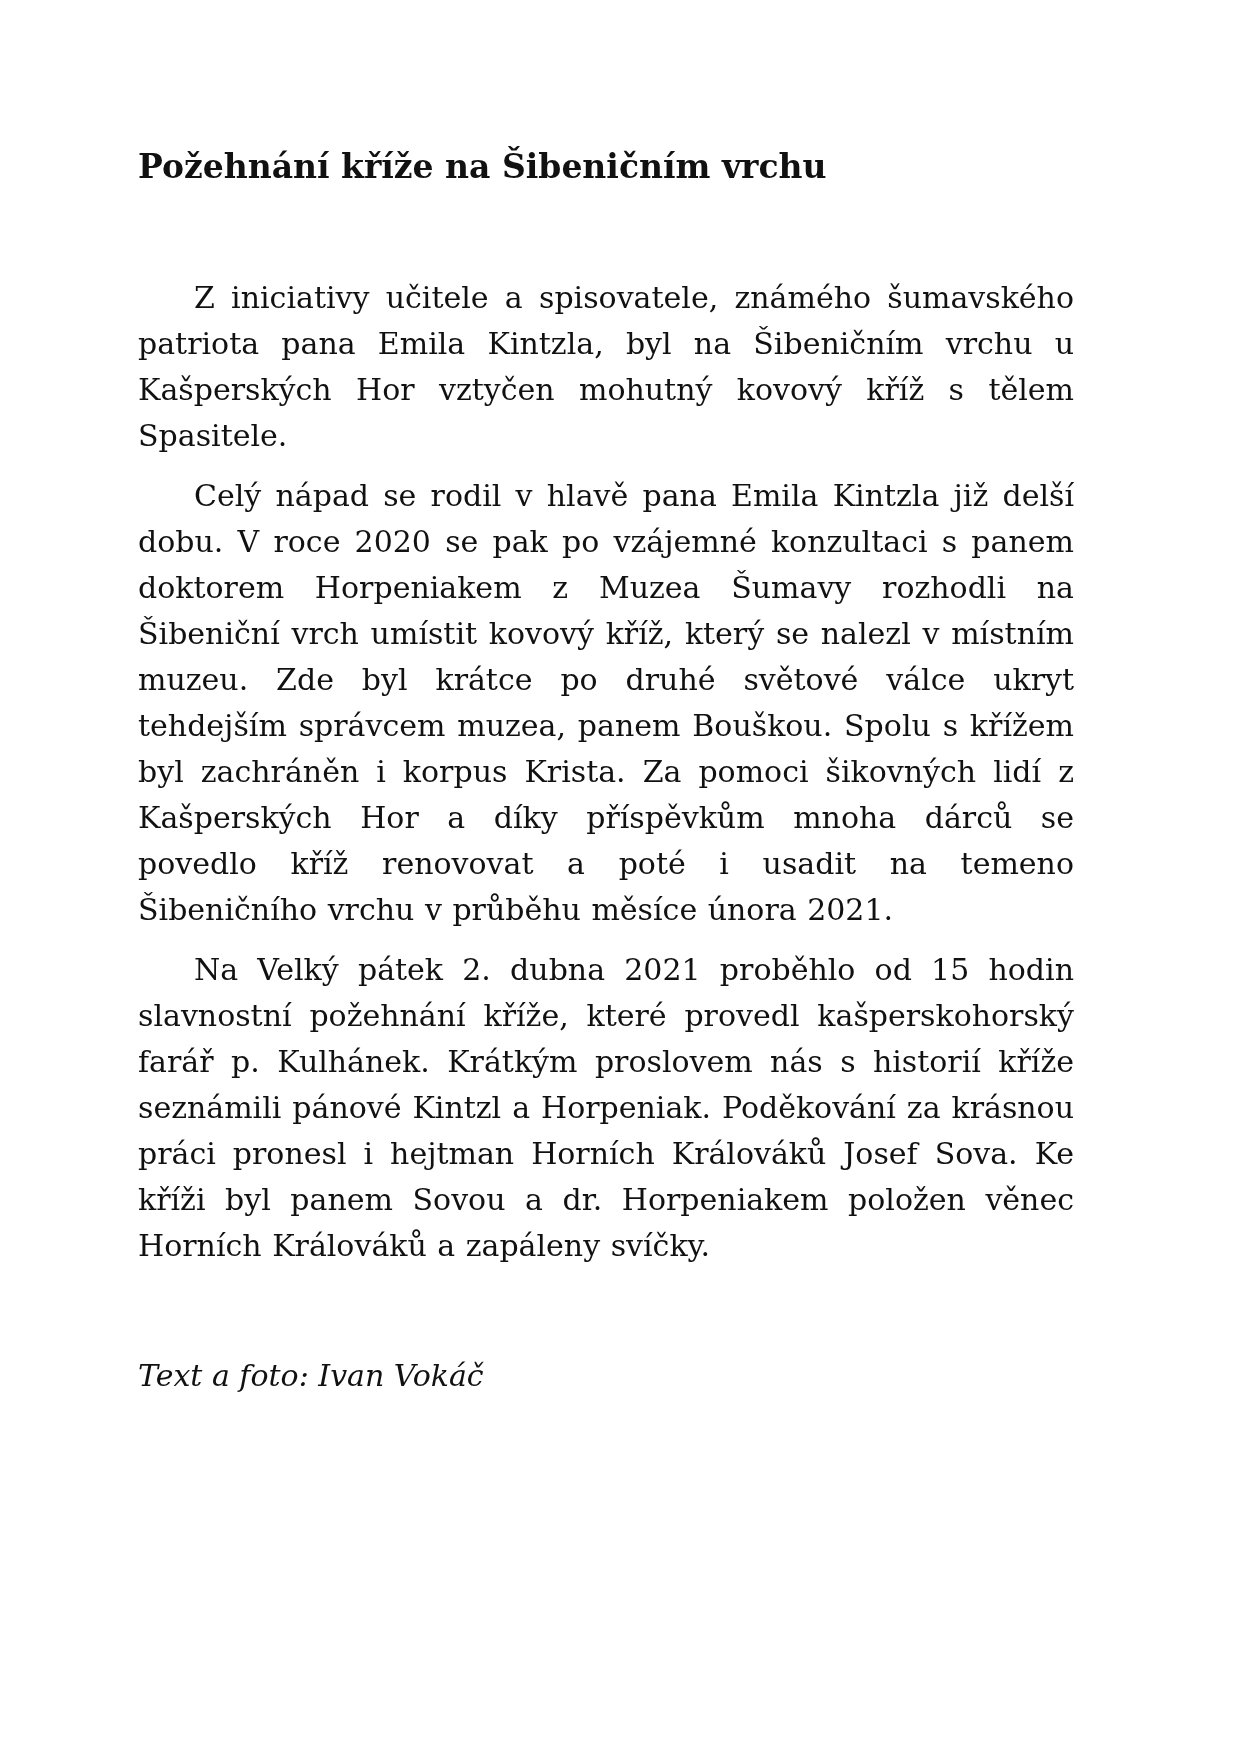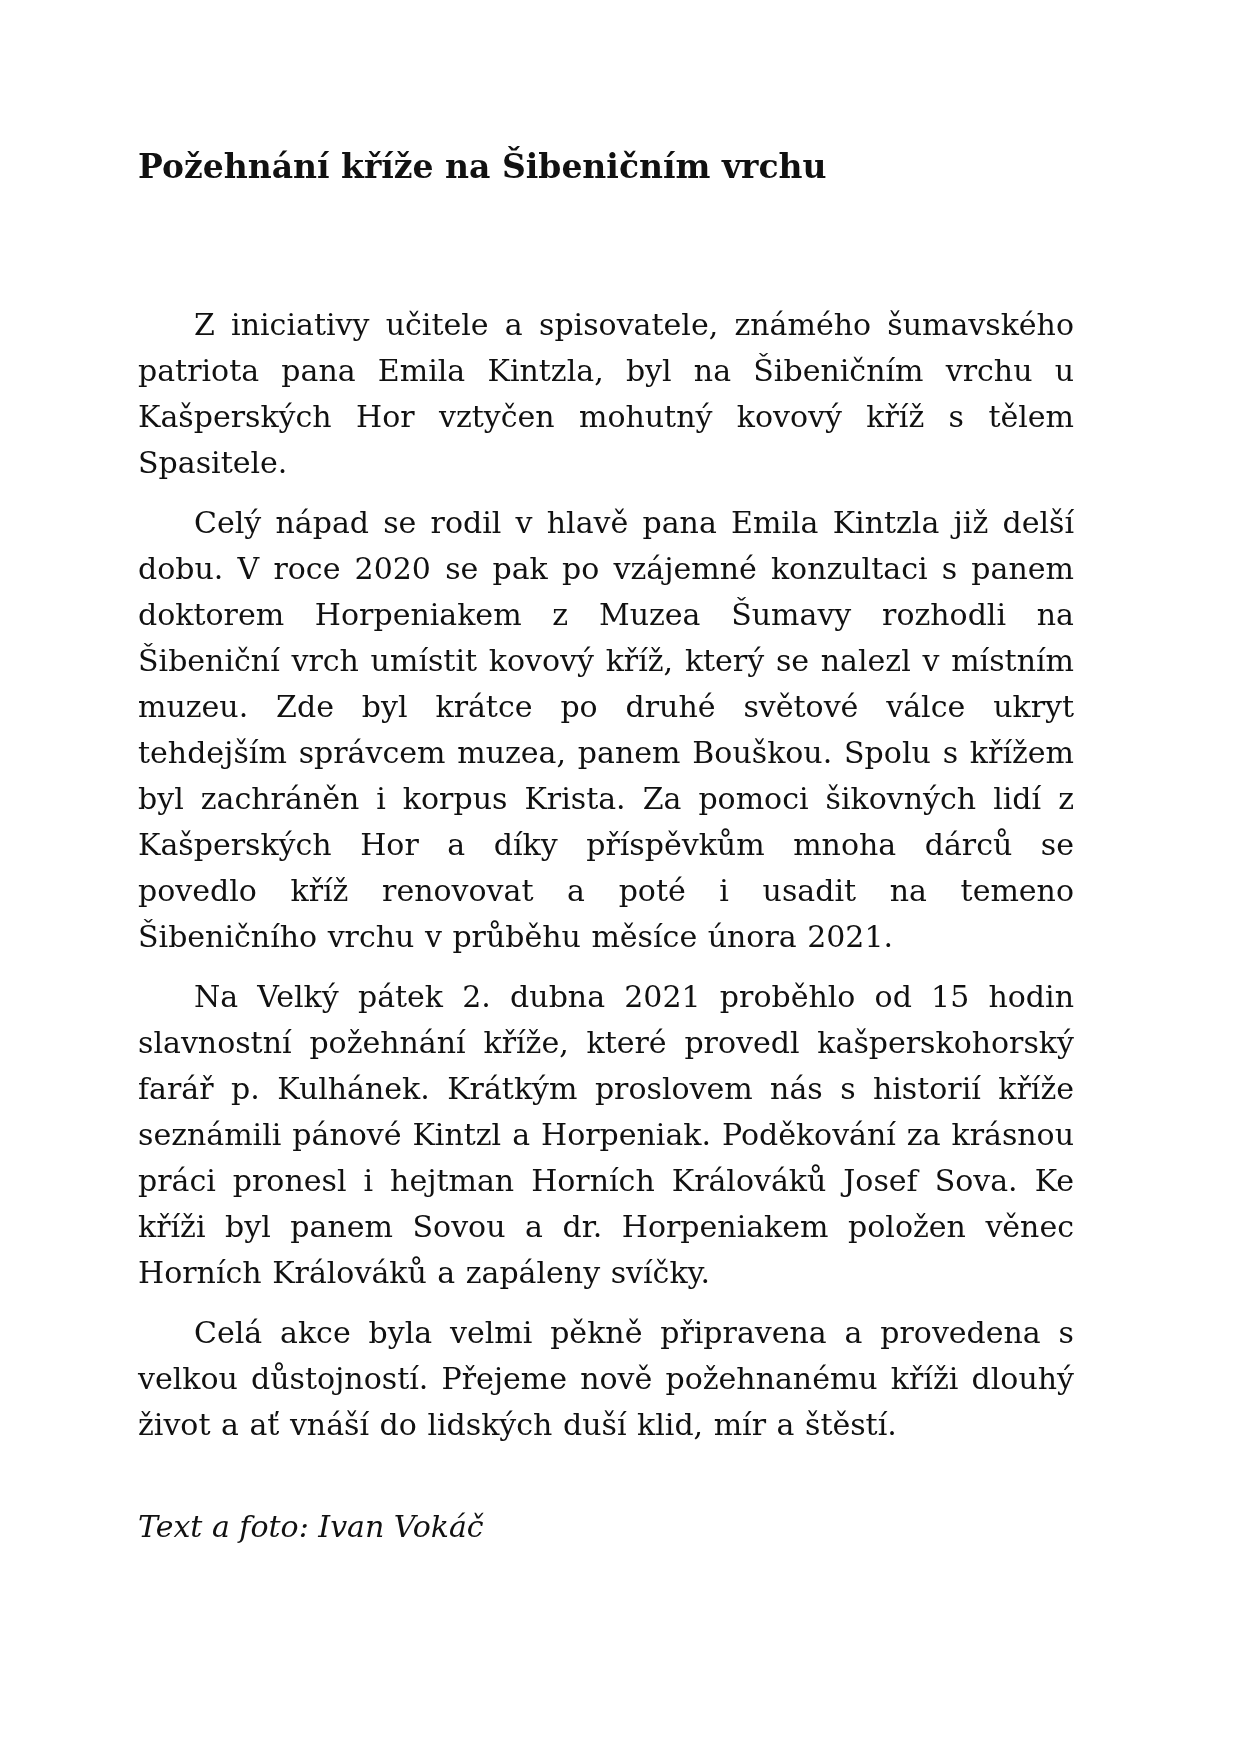--- a/index.html
+++ b/index.html
@@ -16,48 +16,47 @@
     box-sizing: border-box;
     padding: 150px 150px 0 138px;
     font-family: "DejaVu Serif", "Liberation Serif", serif;
     color: #111111;
     overflow: hidden;
   }
   .doc-title {
     font-size: 33px;
     line-height: 1;
     font-weight: bold;
-    margin: 0 0 119px 0;
+    margin: 0 0 92px 0;
     text-align: left;
   }
   .body-paragraph {
     font-size: 30px;
     line-height: 46px;
     text-align: justify;
     text-indent: 56px;
     margin: 0 16px 14px 0;
     word-spacing: 1px;
   }
   .signature-line {
     font-size: 30px;
     line-height: 46px;
     font-style: italic;
-    margin: 56px 0 0 0;
+    margin: 84px 0 0 0;
     text-align: left;
     text-indent: 0;
   }
 </style>
 </head>
 <body>
 
 <div class="page">
   <h1 class="doc-title">Požehnání kříže na Šibeničním vrchu</h1>
 
   <p class="body-paragraph">Z iniciativy učitele a spisovatele, známého šumavského patriota pana Emila Kintzla, byl na Šibeničním vrchu u Kašperských Hor vztyčen mohutný kovový kříž s tělem Spasitele.</p>
 
   <p class="body-paragraph">Celý nápad se rodil v hlavě pana Emila Kintzla již delší dobu. V roce 2020 se pak po vzájemné konzultaci s panem doktorem Horpeniakem z Muzea Šumavy rozhodli na Šibeniční vrch umístit kovový kříž, který se nalezl v místním muzeu. Zde byl krátce po druhé světové válce ukryt tehdejším správcem muzea, panem Bouškou. Spolu s křížem byl zachráněn i korpus Krista. Za pomoci šikovných lidí z Kašperských Hor a díky příspěvkům mnoha dárců se povedlo kříž renovovat a poté i usadit na temeno Šibeničního vrchu v průběhu měsíce února 2021.</p>
 
   <p class="body-paragraph">Na Velký pátek 2. dubna 2021 proběhlo od 15 hodin slavnostní požehnání kříže, které provedl kašperskohorský farář p. Kulhánek. Krátkým proslovem nás s historií kříže seznámili pánové Kintzl a Horpeniak. Poděkování za krásnou práci pronesl i hejtman Horních Králováků Josef Sova. Ke kříži byl panem Sovou a dr. Horpeniakem položen věnec Horních Králováků a zapáleny svíčky.</p>
 
-  <p class="body-paragraph">Celá akce byla velmi pěkně připravena a provedena s velkou důstojností. Přejeme nově požehnanému kříži dlouhý život a ať vnáší do lidských duší klid, mír a štěstí.</p>
 
   <p class="signature-line">Text a foto: Ivan Vokáč</p>
 </div>
 
 </body></html>

